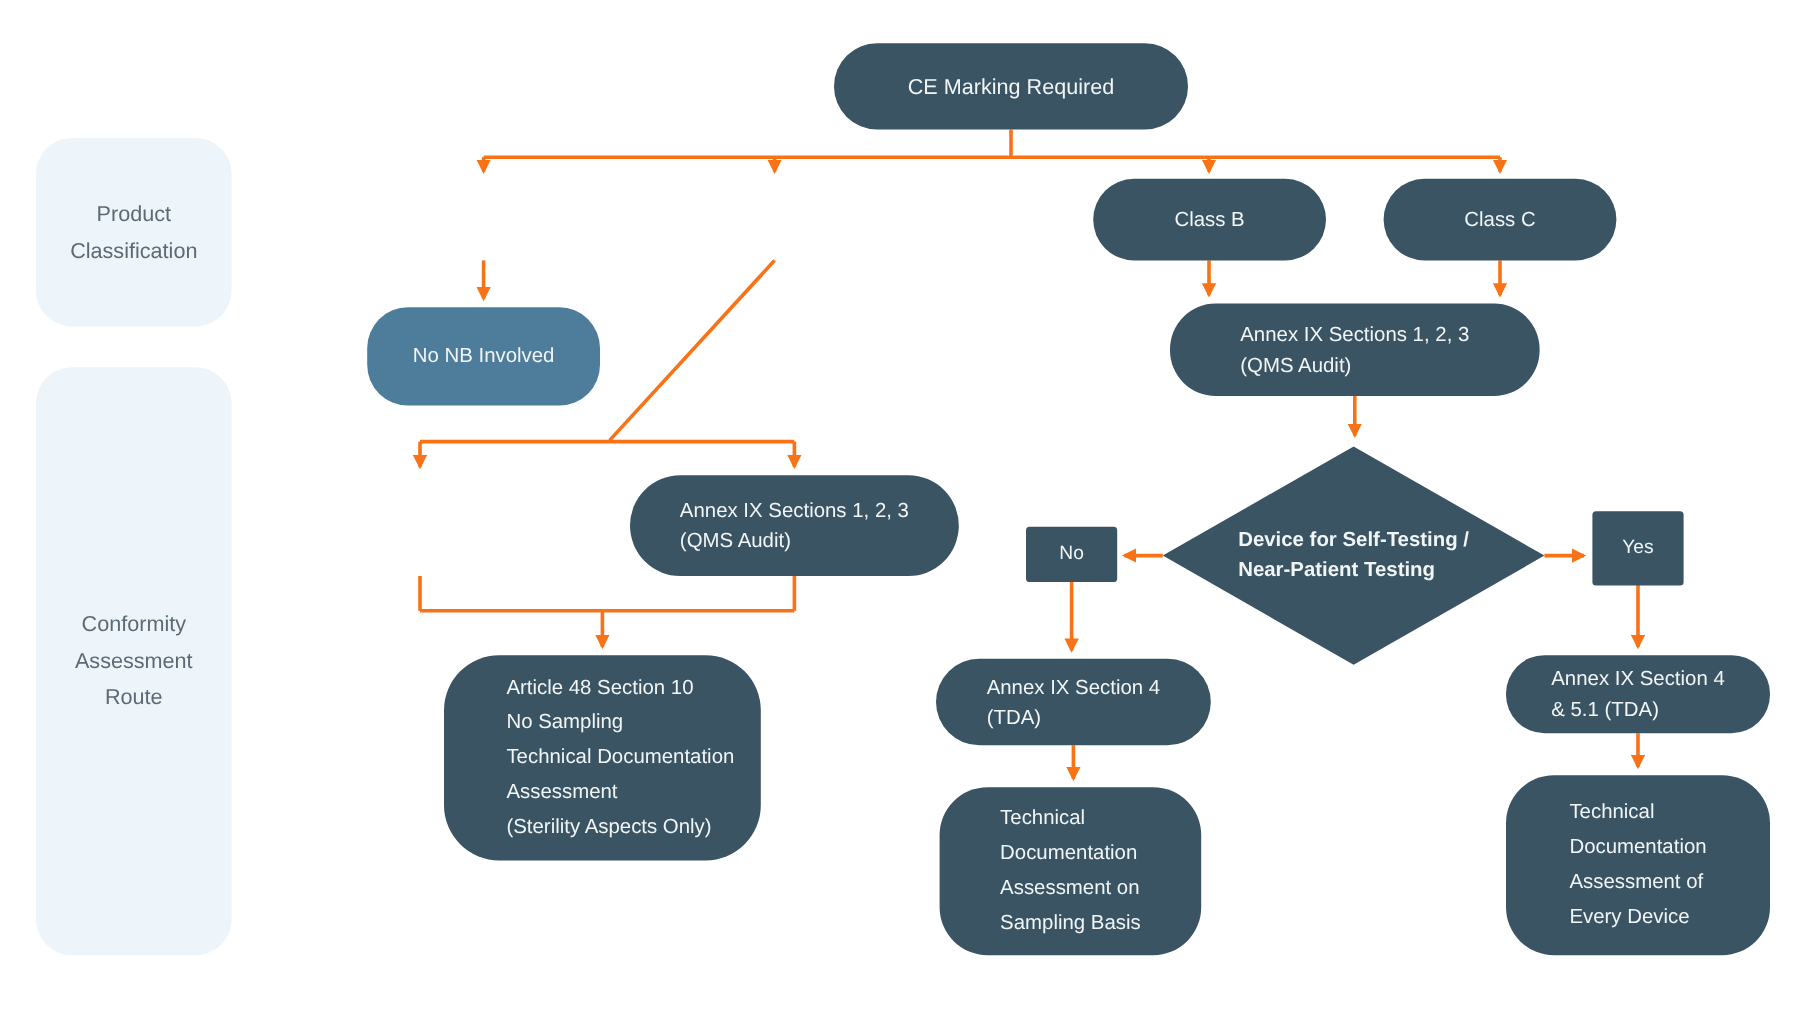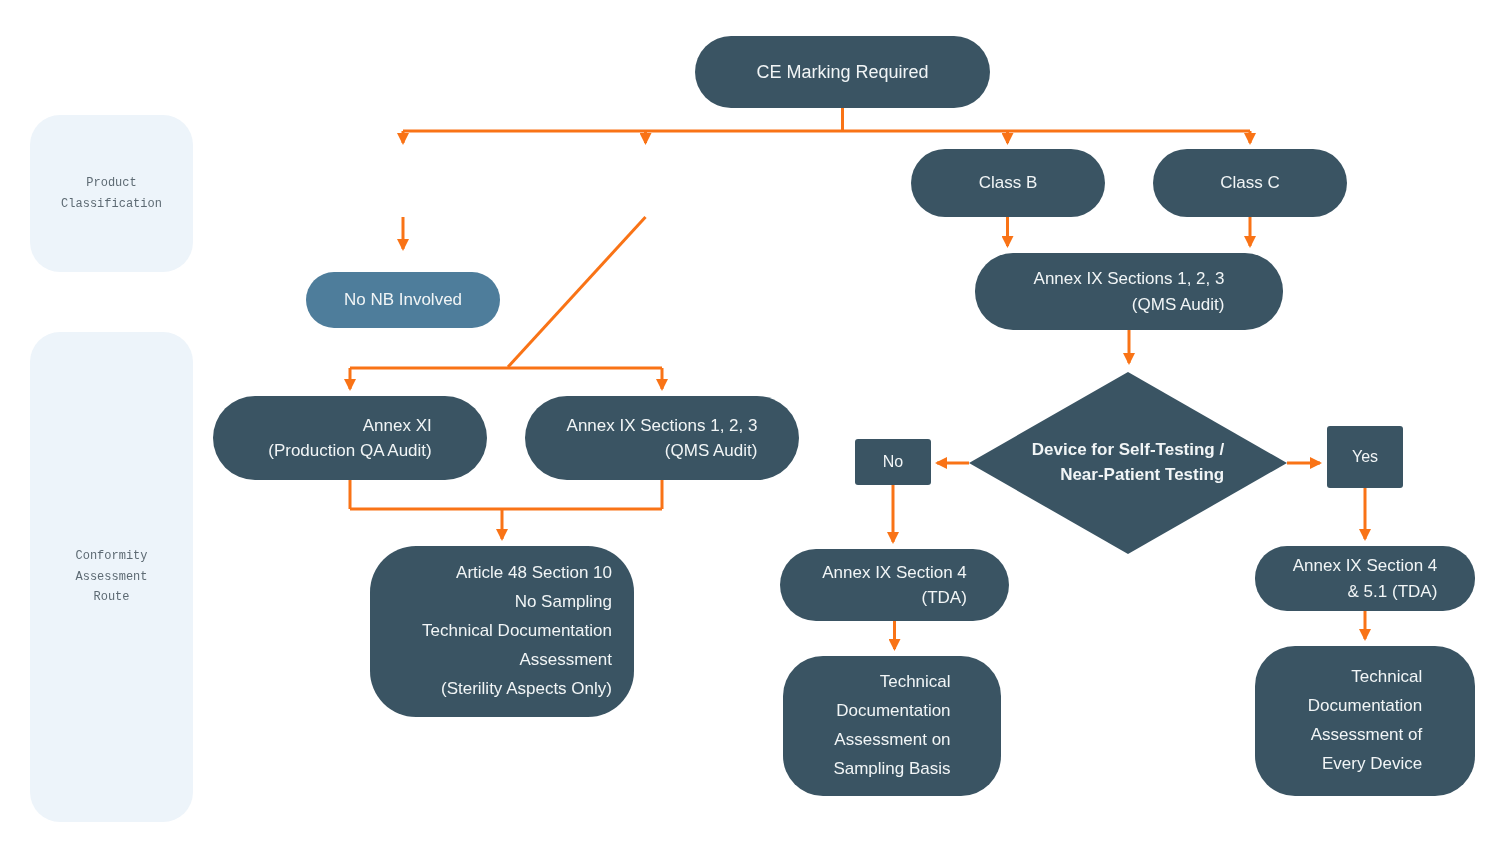--- a/index.html
+++ b/index.html
@@ -32,43 +32,42 @@
   }
   svg.connectors .arrowhead{
     fill:var(--accent-orange);
   }
   polygon.diamond{
     fill:var(--node-dark);
   }
   .node{
     position:absolute;
     display:flex;align-items:center;justify-content:center;
-    text-align:right;
+    text-align:left;
     background:var(--node-dark);
     color:var(--node-text);
     font-size:17px;
     line-height:1.5;
     white-space:pre-line;
     padding:6px 14px;
   }
   .node.steel{background:var(--node-steel);}
   .node.transparent{background:transparent;padding:0;}
   .node.small{font-size:16px;padding:4px 6px;}
   .node.tall{line-height:1.7;}
   .sidebar-label{
     position:absolute;
     display:flex;align-items:center;justify-content:center;
     text-align:center;
     background:var(--sidebar-bg);
     color:var(--sidebar-text);
-    font-size:12px;
+    font-size:18px;
     line-height:1.7;
     white-space:pre-line;
     border-radius:30px;
-    font-family:Liberation Mono, monospace;
   }
 </style>
 </head>
 <body>
 
 <div class="canvas">
 
   <svg class="connectors" viewBox="0 0 1504 846">
     <defs>
       <marker id="arrow" viewBox="0 0 12 12" markerWidth="12" markerHeight="12" refX="10" refY="6" orient="auto" markerUnits="userSpaceOnUse">
@@ -106,39 +105,37 @@
     <path class="line" d="M894.5,621 V649" marker-end="url(#arrow)"></path>
     <path class="line" d="M1365,485 V539" marker-end="url(#arrow)"></path>
     <path class="line" d="M1365,611 V639" marker-end="url(#arrow)"></path>
 
     <polygon class="diamond" points="1128,372 1287,463 1128,554 969,463"></polygon>
   </svg>
 
   <div class="sidebar-label" style="left:30px;top:115px;width:163px;height:157px;">Product
 Classification</div>
 
-  <div class="sidebar-label" style="left:30px;top:332px;width:163px;height:490px;">Conformity
+  <div class="sidebar-label" style="left:30px;top:306px;width:163px;height:490px;">Conformity
 Assessment
 Route</div>
 
   <div class="node" style="left:695px;top:36px;width:295px;height:72px;border-radius:36px;font-size:18px;">CE Marking Required</div>
 
 
 
   <div class="node" style="left:1153px;top:149px;width:194px;height:68px;border-radius:34px;">Class C</div>
 
   <div class="node" style="left:911px;top:149px;width:194px;height:68px;border-radius:34px;">Class B</div>
 
-  <div class="node steel" style="left:306px;top:256px;width:194px;height:56px;border-radius:34px;margin-top:16px;">No NB Involved</div>
+  <div class="node steel" style="left:306px;top:256px;width:194px;height:82px;border-radius:34px;">No NB Involved</div>
 
   <div class="node" style="left:975px;top:253px;width:308px;height:77px;border-radius:38px;">Annex IX Sections 1, 2, 3
 (QMS Audit)</div>
 
-  <div class="node" style="left:213px;top:396px;width:274px;height:84px;border-radius:42px;">Annex XI
-(Production QA Audit)</div>
 
   <div class="node" style="left:525px;top:396px;width:274px;height:84px;border-radius:42px;">Annex IX Sections 1, 2, 3
 (QMS Audit)</div>
 
   <div class="node tall" style="left:370px;top:546px;width:264px;height:171px;border-radius:46px;padding-left:44px;">Article 48 Section 10
 No Sampling
 Technical Documentation
 Assessment
 (Sterility Aspects Only)</div>
 

